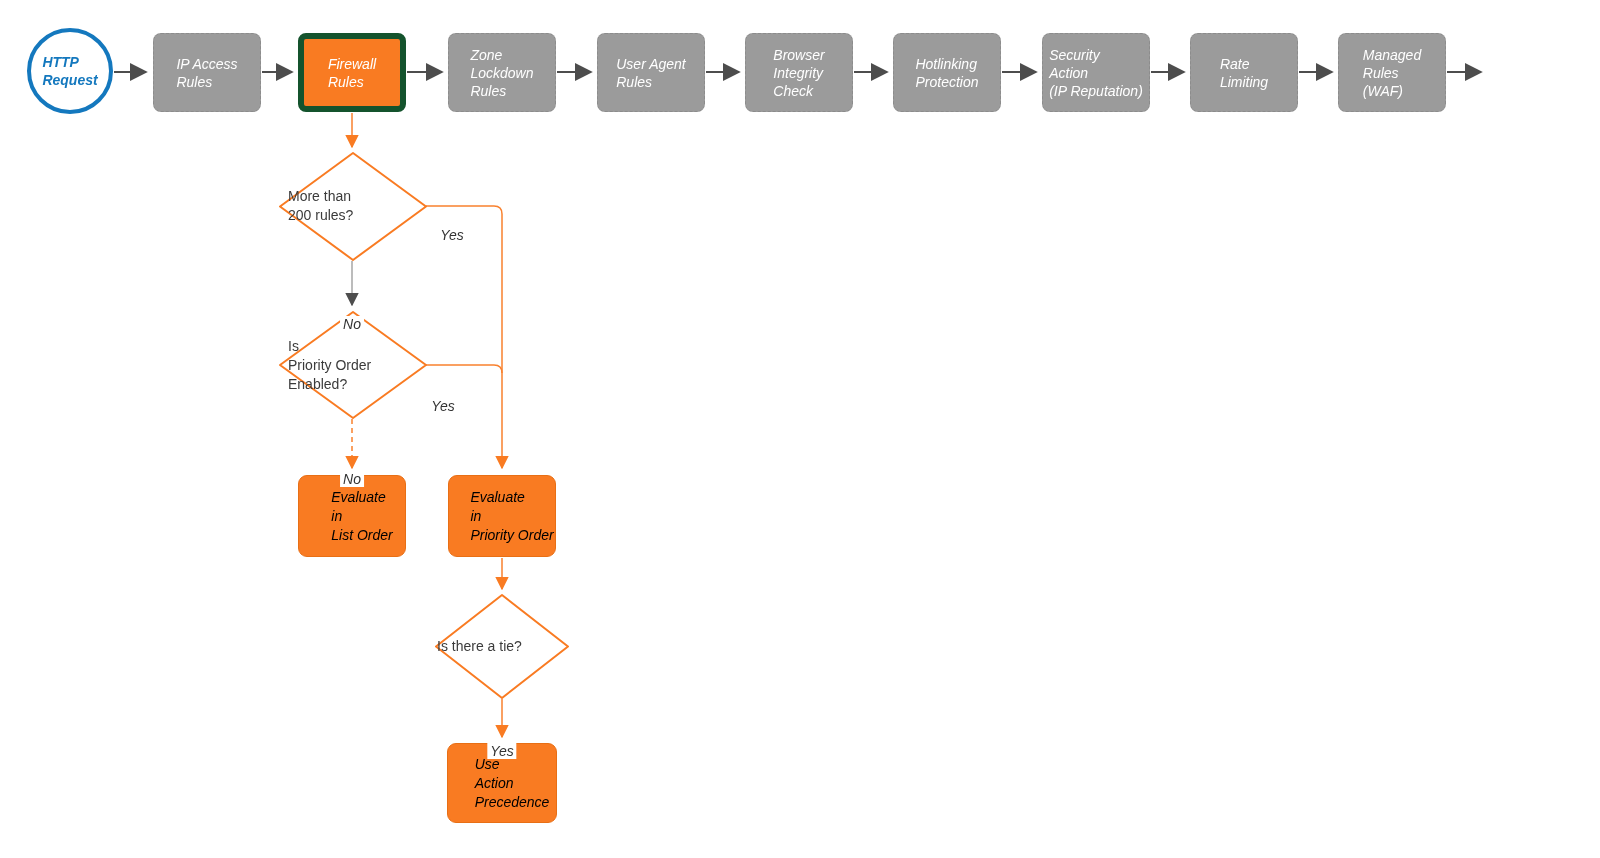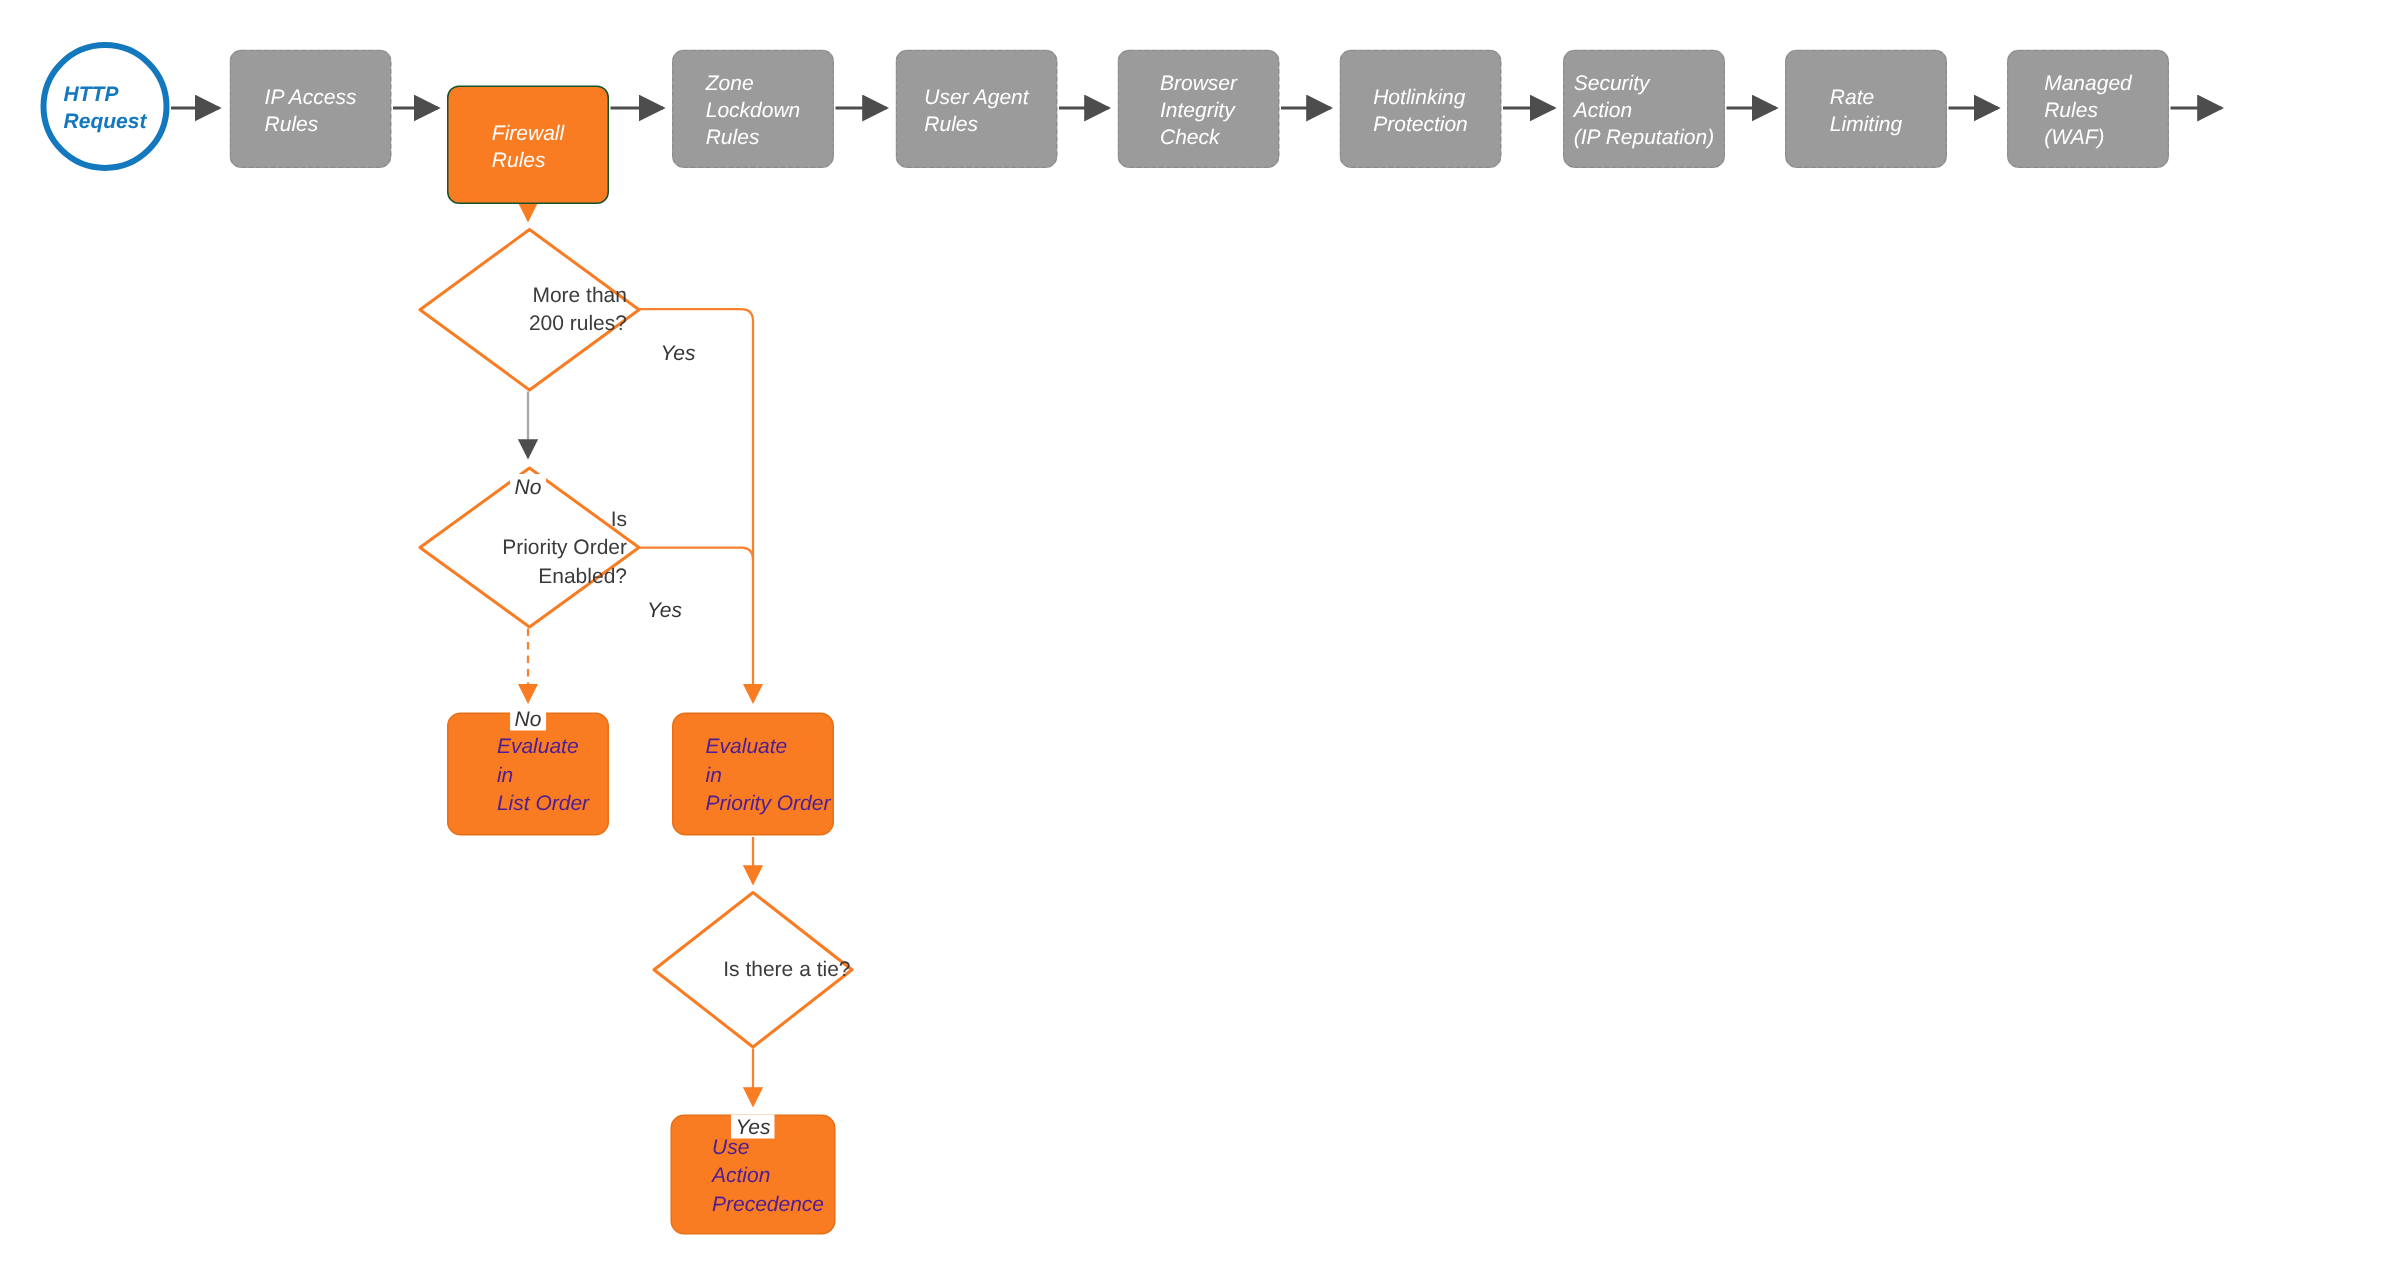--- a/index.html
+++ b/index.html
@@ -14,30 +14,30 @@
   *{margin:0;padding:0;box-sizing:border-box;}
   body{background:#ffffff;font-family:"Liberation Sans",sans-serif;}
   .canvas{position:relative;width:1600px;height:858px;background:#ffffff;overflow:hidden;}
   .connectors{position:absolute;left:0;top:0;width:1600px;height:858px;pointer-events:none;}
 
   .node{position:absolute;display:flex;align-items:center;justify-content:center;
         text-align:left;white-space:pre-line;}
   .stage{width:108px;height:79px;top:33px;border-radius:8px;
          background:var(--gray-node);border:1px dashed var(--gray-border);
          color:#ffffff;font-style:italic;font-size:14px;line-height:18px;}
-  .stage.orange{background:var(--orange);border:1px solid #14532d;margin-top:24px;}
+  .stage.orange{background:var(--orange);border:6px solid #14532d;}
   .circle{width:86px;height:86px;border-radius:50%;font-weight:bold;font-style:italic;
           font-size:14px;line-height:18px;}
   .circle.start{left:27px;top:28px;background:#ffffff;border:4px solid var(--blue);color:var(--blue);}
   .circle.end{left:1485px;top:27px;background:var(--blue);border:4px solid var(--blue);color:#ffffff;}
 
   .process{width:108px;border-radius:9px;background:var(--orange);border:1px solid #E86F15;
-           color:#4c1d95;font-style:italic;font-size:14px;line-height:19px;padding-left:20px;}
+           color:#000000;font-style:italic;font-size:14px;line-height:19px;padding-left:20px;}
 
-  .decision-text{position:absolute;transform:translate(-50%,-50%);width:130px;text-align:right;
+  .decision-text{position:absolute;transform:translate(-50%,-50%);width:130px;text-align:left;
                  color:var(--text-dark);font-size:14px;line-height:19px;white-space:pre-line;}
 
   .edge-label{position:absolute;transform:translate(-50%,-50%);font-style:italic;
               color:#333333;font-size:14px;background:#ffffff;padding:0 3px;margin-top:45px;}
 </style>
 </head>
 <body>
 
 <div class="canvas">
 

